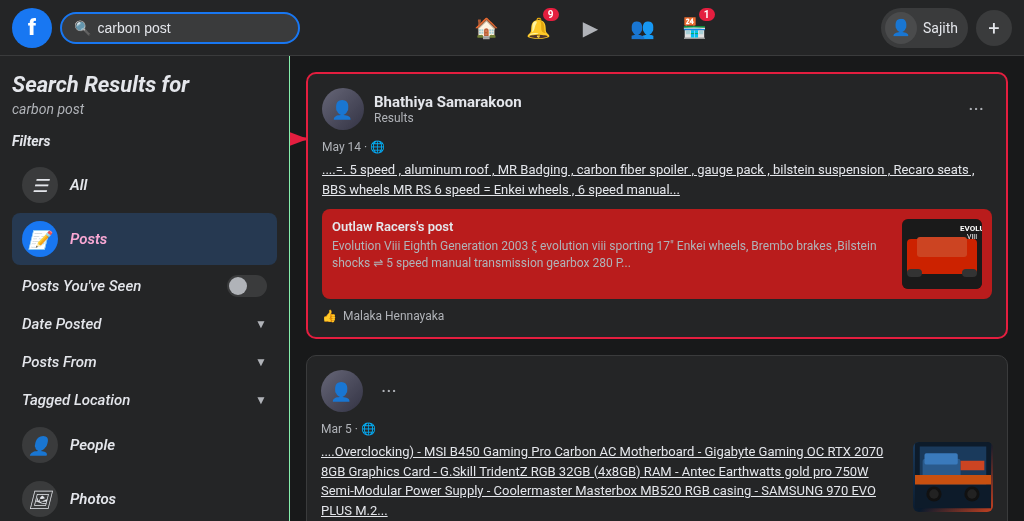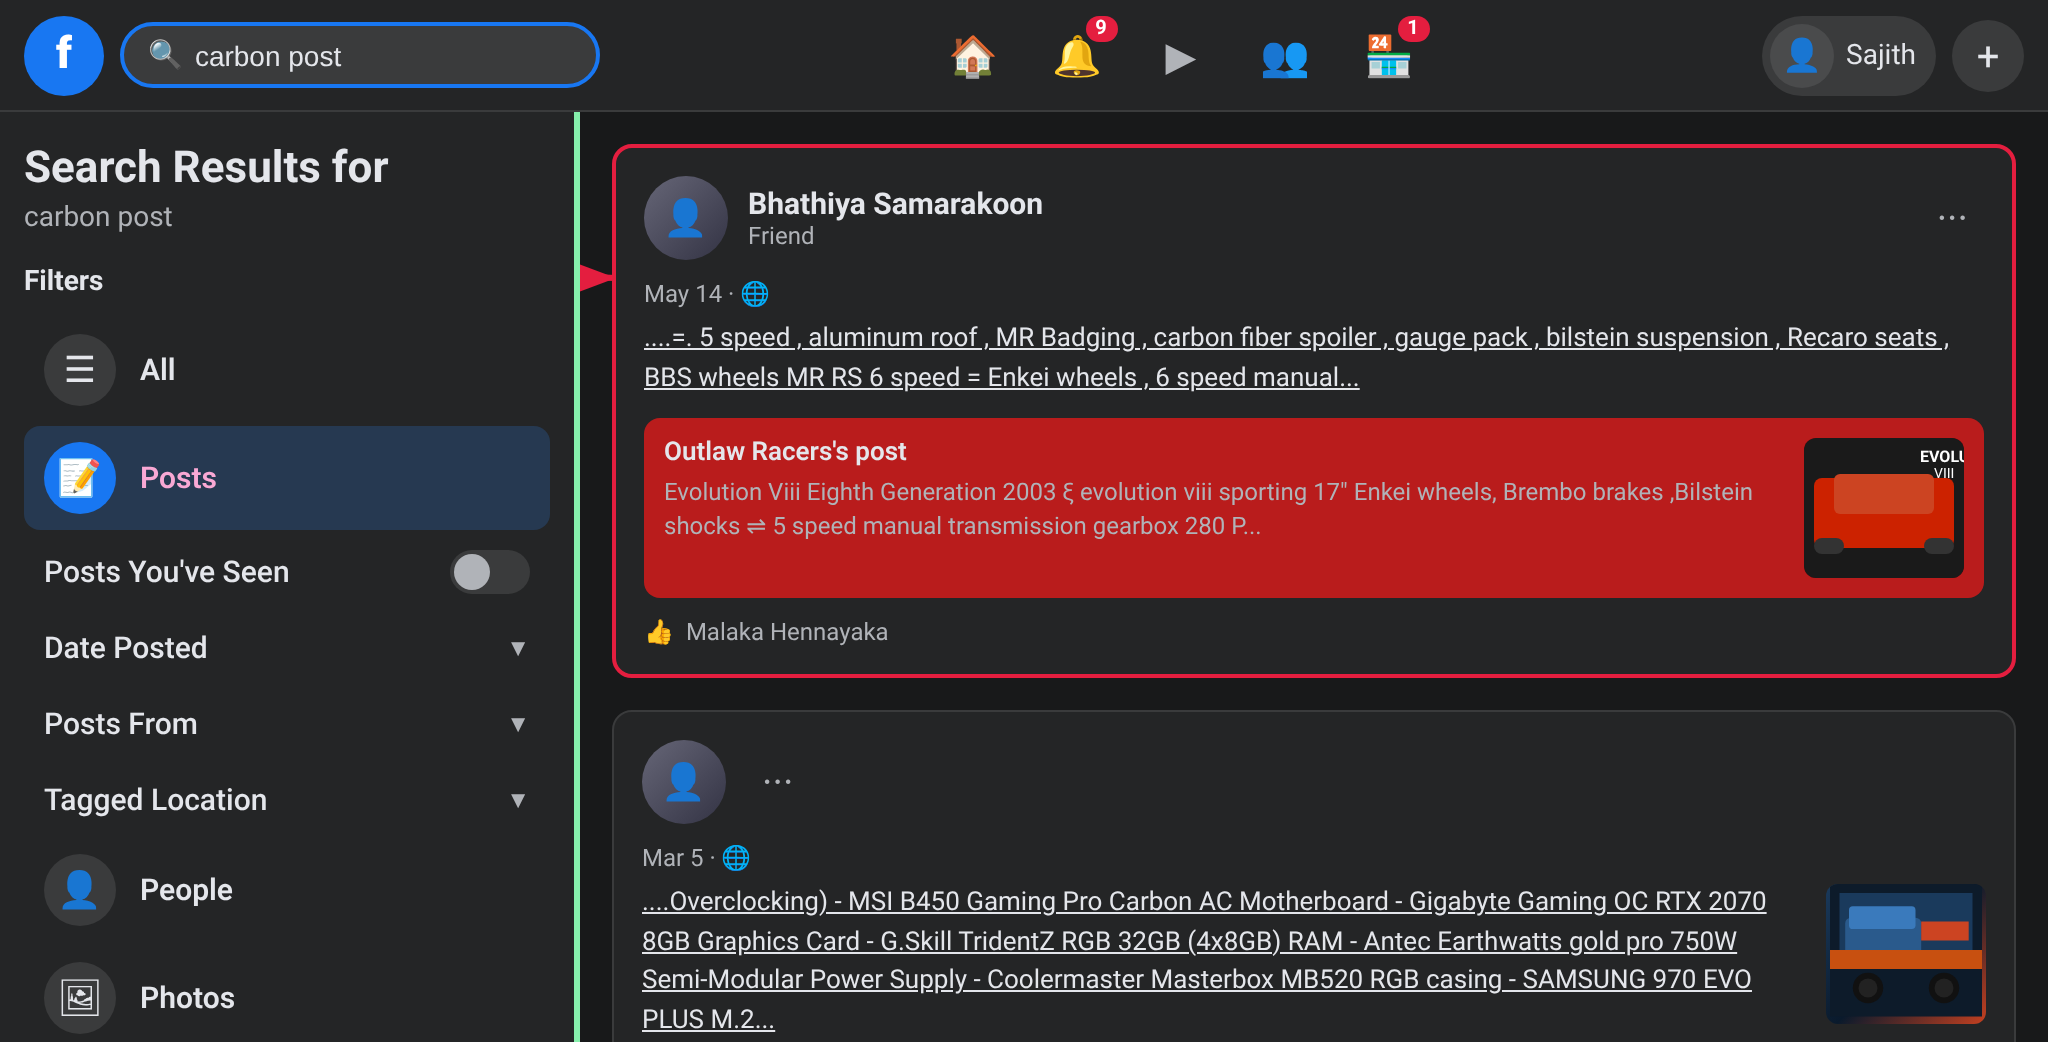--- a/index.html
+++ b/index.html
@@ -111,21 +111,22 @@
       overflow: hidden;
     }
 
     
     .sidebar {
       width: 290px;
       flex-shrink: 0;
       background: #242526;
       padding: 16px 12px;
       overflow-y: auto;
-      border-right: 3px solid #86efac;
+      border-right: 1px solid #86efac;
+      font-style: italic;
     }
     .search-results-title {
       font-size: 22px; font-weight: 700;
       color: #e4e6eb;
       margin-bottom: 4px;
     }
     .search-query {
       color: #b0b3b8;
       font-size: 14px;
       margin-bottom: 16px;
@@ -372,21 +373,21 @@
         </defs>
         <path d="M10,10 C40,10 80,35 130,35" stroke="#e41e3f" stroke-width="3" fill="none" marker-end="url(#arrowhead)"></path>
       </svg>
 
       <div class="post-header">
         <div class="post-avatar">
           <div class="post-avatar-img">👤</div>
         </div>
         <div class="post-meta">
           <div class="post-author">Bhathiya Samarakoon</div>
-          <div class="post-sub">Friend</div>
+          <div class="post-sub">Results</div>
         </div>
         <div class="post-menu">···</div>
       </div>
 
       <div class="post-date">
         <span>May 14</span> · <span>🌐</span>
       </div>
 
       <div class="post-body">....=. 5 speed , aluminum roof , MR Badging , carbon fiber spoiler , gauge pack , bilstein suspension , Recaro seats , BBS wheels MR RS 6 speed = Enkei wheels , 6 speed manual...</div>
 

